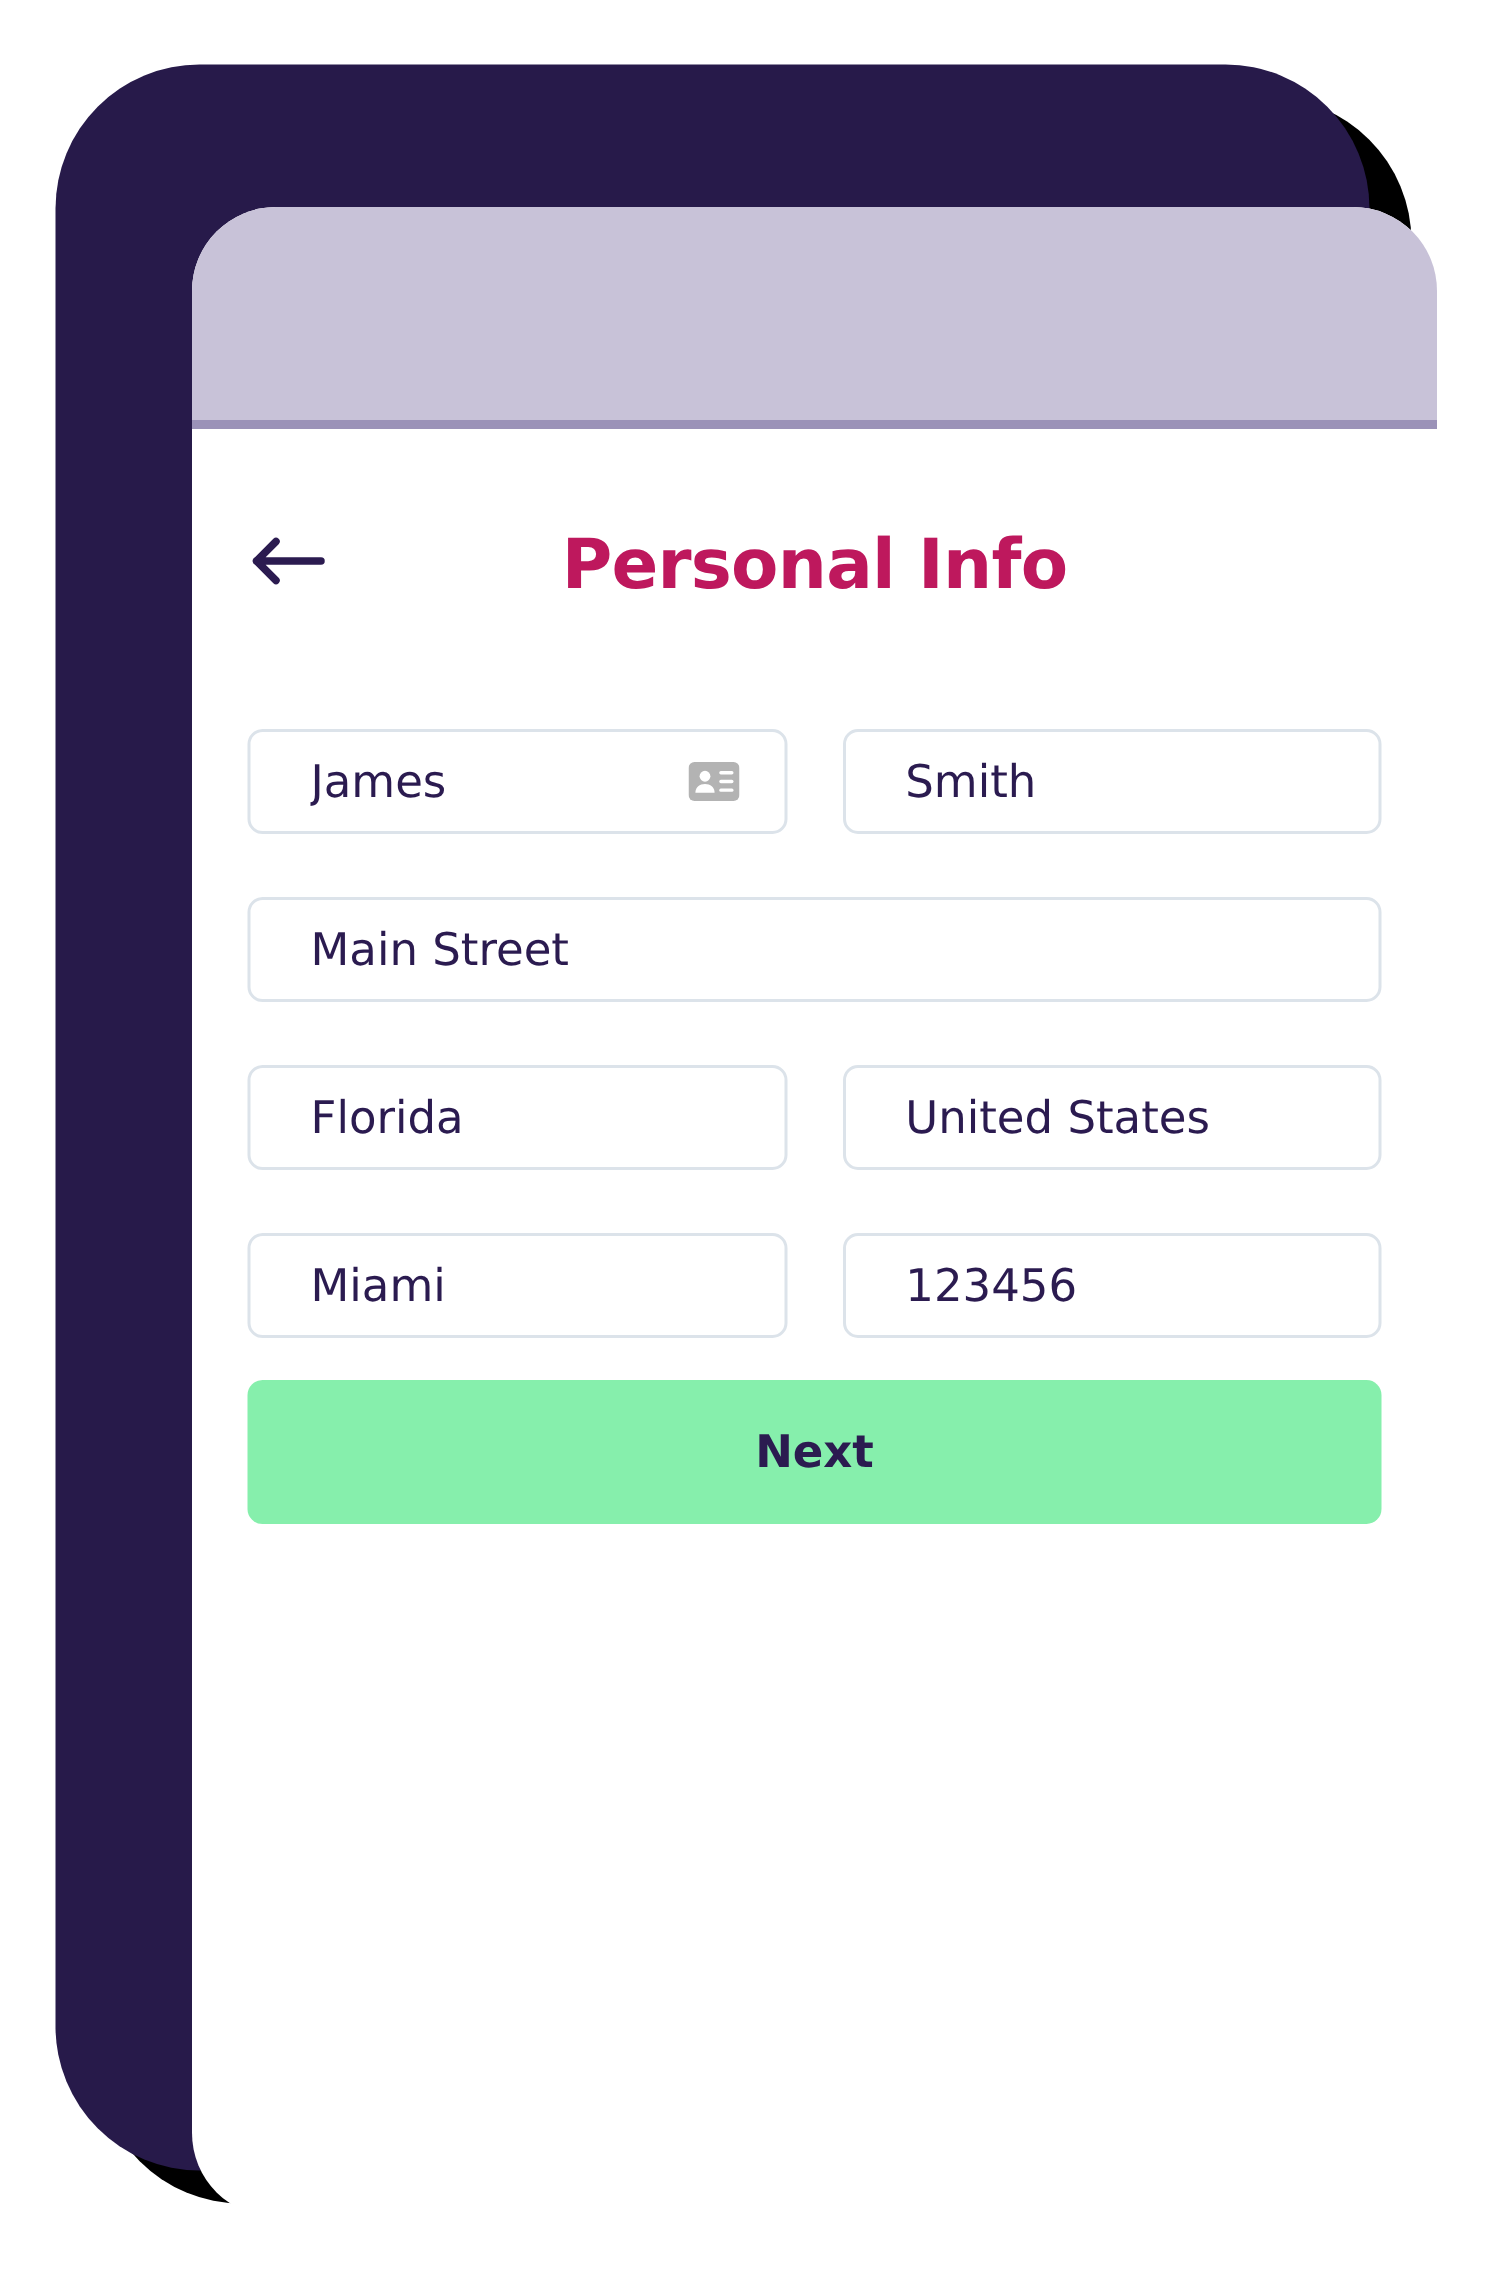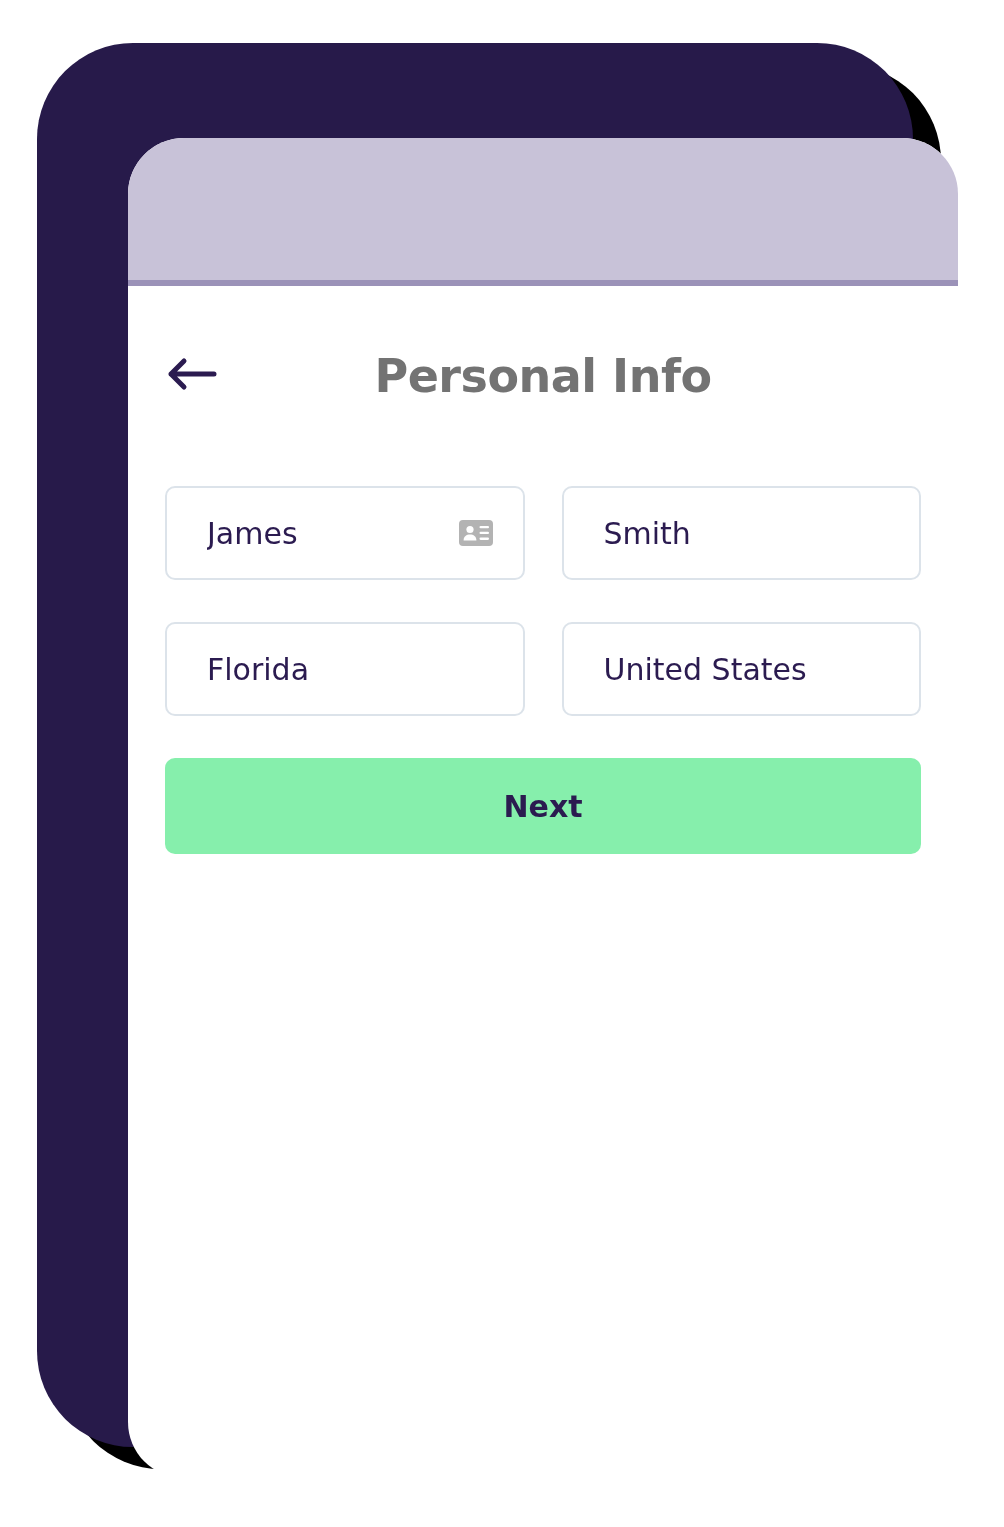--- a/index.html
+++ b/index.html
@@ -93,42 +93,42 @@
     justify-content: center;
     cursor: pointer;
     background: none;
     border: none;
   }
   .page-title {
     width: 100%;
     text-align: center;
     font-size: 46px;
     font-weight: 700;
-    color: #737373;
+    color: #be185d;
     letter-spacing: -0.5px;
   }
 
   
   .form-area {
     position: absolute;
     left: 37px;
     top: 348px;
     width: 756px;
   }
   .field-row {
     display: flex;
     gap: 37px;
     margin-bottom: 42px;
   }
   .field-row.last-row { margin-bottom: 28px; }
 
   .text-field {
     position: relative;
     flex: 1;
-    height: 94px;
+    height: 70px;
     border: 2px solid #dce3ea;
     border-radius: 10px;
     background: #ffffff;
     display: flex;
     align-items: center;
     padding: 0 40px;
     cursor: text;
   }
   .field-value {
     font-size: 30px;
@@ -207,30 +207,43 @@
                 <rect x="20.5" y="17.6" width="9.5" height="2.3" rx="1.1" fill="#ffffff"></rect>
               </svg>
             </span>
           </div>
           <div class="text-field">
             <span class="field-value" title="Last name">Smith</span>
           </div>
         </div>
 
 
-
-
         <div class="field-row">
           <div class="text-field">
+            <span class="field-value" title="Street">Main Street</span>
+          </div>
+        </div>
+
+
+        <div class="field-row">
+          <div class="text-field">
             <span class="field-value" title="State">Florida</span>
           </div>
           <div class="text-field">
             <span class="field-value" title="Country">United States</span>
           </div>
         </div>
 
+        <div class="field-row last-row">
+          <div class="text-field">
+            <span class="field-value" title="City">Miami</span>
+          </div>
+          <div class="text-field">
+            <span class="field-value" title="Zip code">123456</span>
+          </div>
+        </div>
 
         <button class="next-button">Next</button>
 
       </div>
     </div>
   </div>
 </div>
 
 </body></html>

